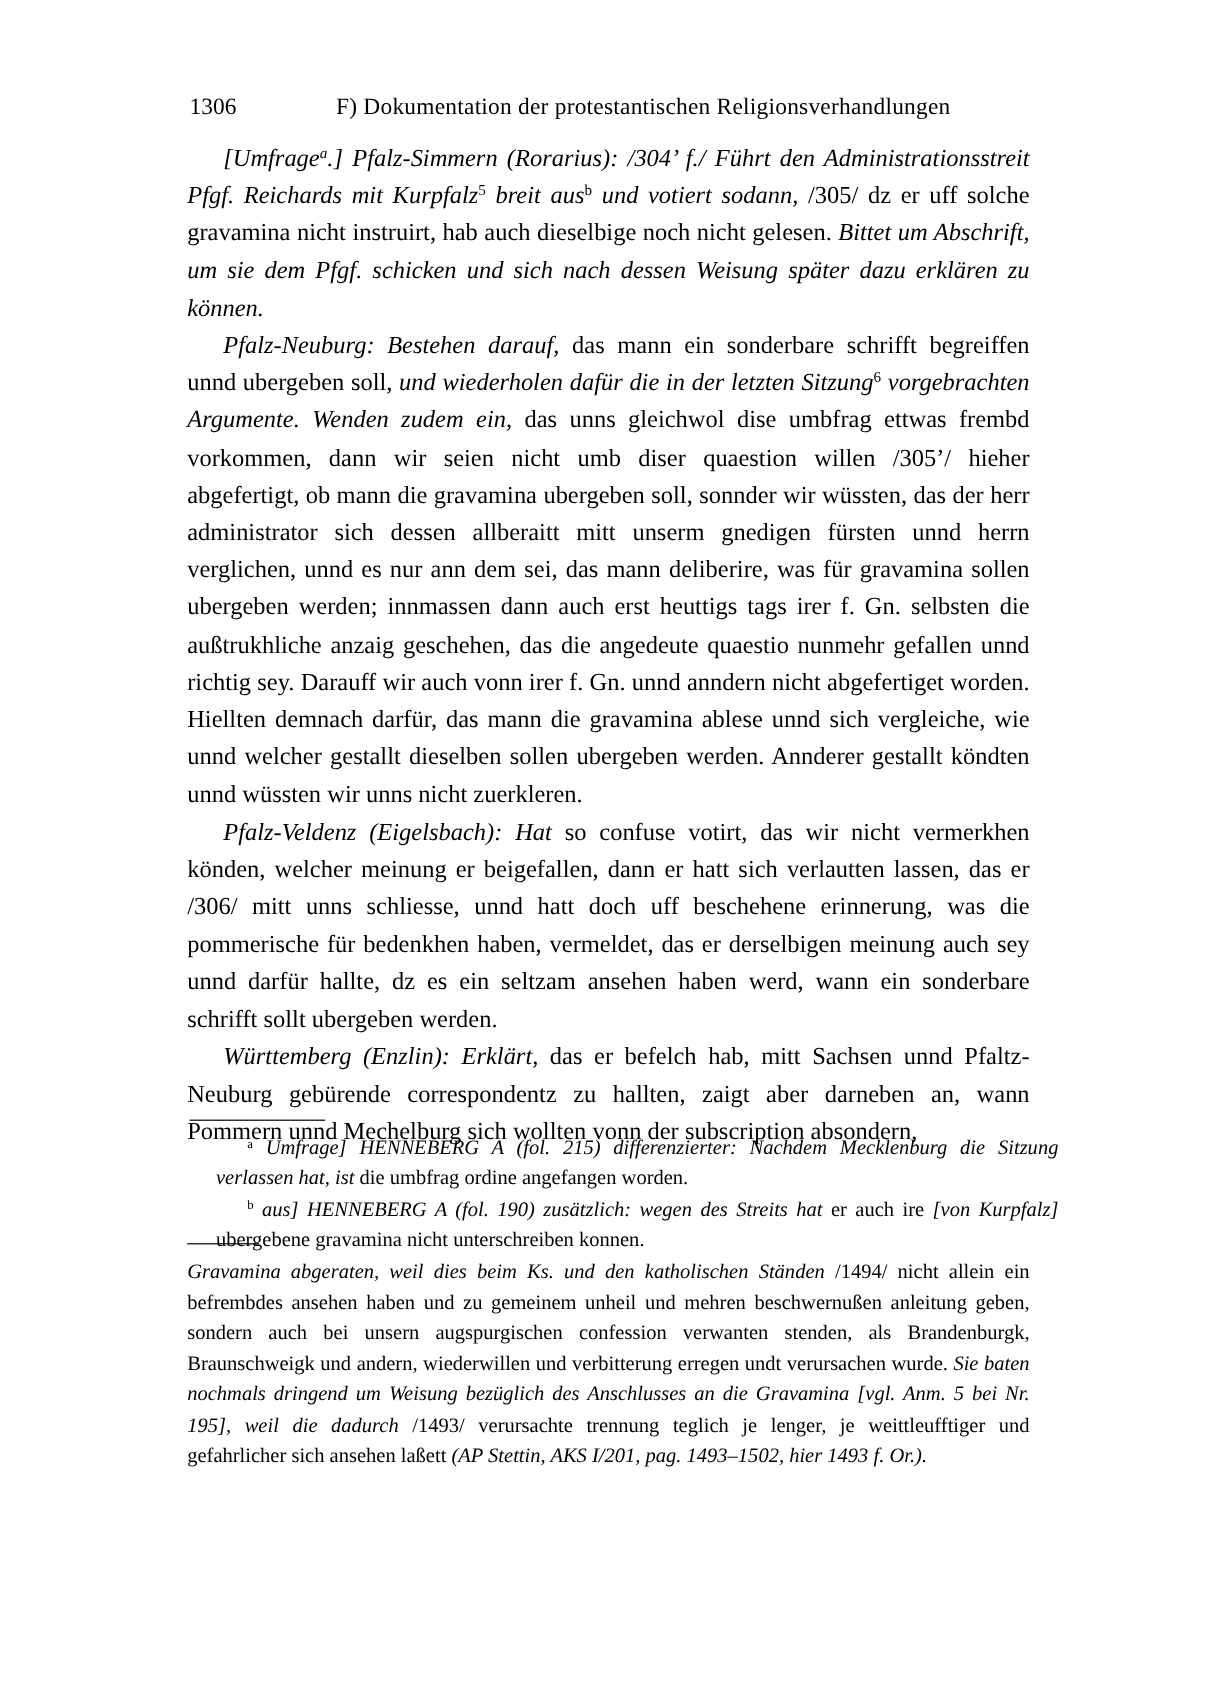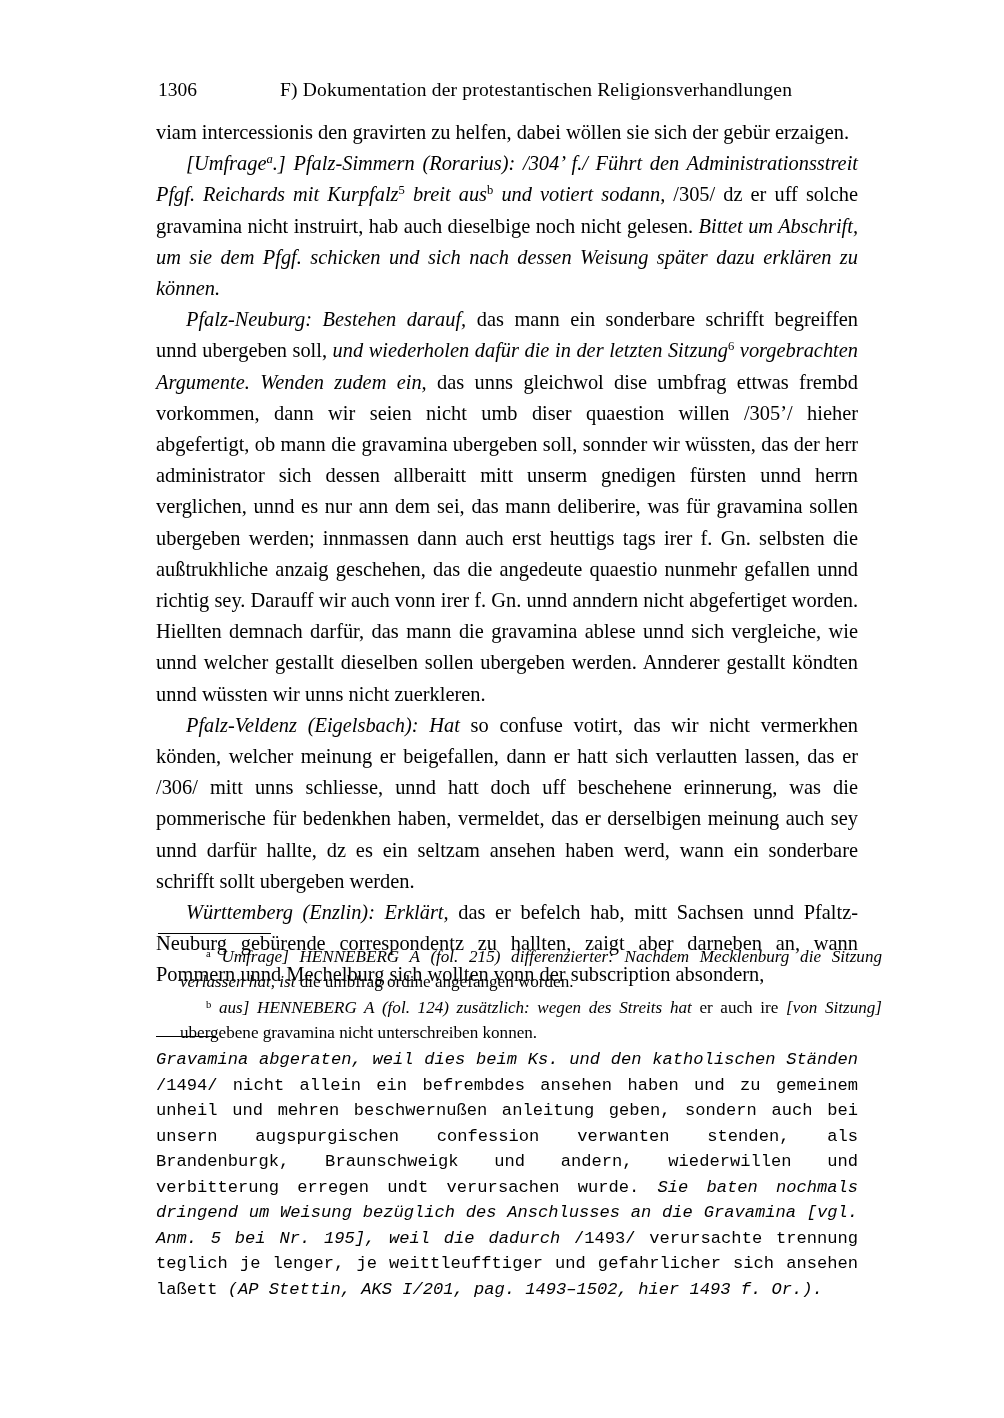--- a/index.html
+++ b/index.html
@@ -96,21 +96,20 @@
 
   
   .foot-block {
     position: absolute;
     left: 156px;
     top: 1047px;
     width: 702px;
     font-size: 17.1px;
     line-height: 25.5px;
     text-align: justify;
-    font-family: Liberation Mono, monospace;
   }
   .foot-block p {
     margin: 0;
     text-indent: 0;
   }
   .foot-block p.numnote {
     text-indent: 26px;
   }
   .numnote .numlbl {
     font-size: 0.78em;
@@ -123,36 +122,35 @@
 <body>
 
 <div class="page">
 
   <div class="runhead">
     <span class="folio">1306</span><span class="rh-title">F) Dokumentation der protestantischen Religionsverhandlungen</span>
   </div>
 
   <div class="body-block">
 
-    <p>viam intercessionis den gravirten zu helfen, dabei wöllen sie sich der gebür erzaigen.</p>
 
     <p class="ind"><i>[Umfrage<sup class="it-sup">a</sup>.] Pfalz-Simmern (Rorarius): /304’ f./ Führt den Administrationsstreit Pfgf. Reichards mit Kurpfalz</i><sup>5</sup><i> breit aus</i><sup>b</sup><i> und votiert sodann,</i> /305/ dz er uff solche gravamina nicht instruirt, hab auch dieselbige noch nicht gelesen. <i>Bittet um Abschrift, um sie dem Pfgf. schicken und sich nach dessen Weisung später dazu erklären zu können.</i></p>
 
     <p class="ind"><i>Pfalz-Neuburg: Bestehen darauf,</i> das mann ein sonderbare schrifft begreiffen unnd ubergeben soll, <i>und wiederholen dafür die in der letzten Sitzung</i><sup>6</sup><i> vorgebrachten Argumente. Wenden zudem ein,</i> das unns gleichwol dise umbfrag ettwas frembd vorkommen, dann wir seien nicht umb diser quaestion willen /305’/ hieher abgefertigt, ob mann die gravamina ubergeben soll, sonnder wir wüssten, das der herr administrator sich dessen allberaitt mitt unserm gnedigen fürsten unnd herrn verglichen, unnd es nur ann dem sei, das mann deliberire, was für gravamina sollen ubergeben werden; innmassen dann auch erst heuttigs tags irer f. Gn. selbsten die außtrukhliche anzaig geschehen, das die angedeute quaestio nunmehr gefallen unnd richtig sey. Darauff wir auch vonn irer f. Gn. unnd anndern nicht abgefertiget worden. Hiellten demnach darfür, das mann die gravamina ablese unnd sich vergleiche, wie unnd welcher gestallt dieselben sollen ubergeben werden. Annderer gestallt köndten unnd wüssten wir unns nicht zuerkleren.</p>
 
     <p class="ind"><i>Pfalz-Veldenz (Eigelsbach): Hat</i> so confuse votirt, das wir nicht vermerkhen könden, welcher meinung er beigefallen, dann er hatt sich verlautten lassen, das er /306/ mitt unns schliesse, unnd hatt doch uff beschehene erinnerung, was die pommerische für bedenkhen haben, vermeldet, das er derselbigen meinung auch sey unnd darfür hallte, dz es ein seltzam ansehen haben werd, wann ein sonderbare schrifft sollt ubergeben werden.</p>
 
     <p class="ind"><i>Württemberg (Enzlin): Erklärt,</i> das er befelch hab, mitt Sachsen unnd Pfaltz-Neuburg gebürende correspondentz zu hallten, zaigt aber darneben an, wann Pommern unnd Mechelburg sich wollten vonn der subscription absondern,</p>
   </div>
 
   <div class="rule-short" id="rule-app"></div>
 
   <div class="app-block">
     <p><sup>a</sup> <i>Umfrage] HENNEBERG A (fol. 215) differenzierter: Nachdem Mecklenburg die Sitzung verlassen hat, ist</i> die umbfrag ordine angefangen worden.</p>
-    <p><sup>b</sup> <i>aus] HENNEBERG A (fol. 124) zusätzlich: wegen des Streits hat</i> er auch ire <i>[von Sitzung]</i> ubergebene gravamina nicht unterschreiben konnen.</p>
+    <p><sup>b</sup> <i>aus] HENNEBERG A (fol. 190) zusätzlich: wegen des Streits hat</i> er auch ire <i>[von Kurpfalz]</i> ubergebene gravamina nicht unterschreiben konnen.</p>
   </div>
 
   <div class="rule-short" id="rule-foot"></div>
 
   <div class="foot-block">
     <p><i>Gravamina abgeraten, weil dies beim Ks. und den katholischen Ständen</i> /1494/ nicht allein ein befrembdes ansehen haben und zu gemeinem unheil und mehren beschwernußen anleitung geben, sondern auch bei unsern augspurgischen confession verwanten stenden, als Brandenburgk, Braunschweigk und andern, wiederwillen und verbitterung erregen undt verursachen wurde. <i>Sie baten nochmals dringend um Weisung bezüglich des Anschlusses an die Gravamina [vgl. Anm. 5 bei Nr. 195], weil die dadurch</i> /1493/ verursachte trennung teglich je lenger, je weittleufftiger und gefahrlicher sich ansehen laßett <i>(AP Stettin, AKS I/201, pag. 1493–1502, hier 1493 f. Or.).</i></p>
 
 
   </div>
 

